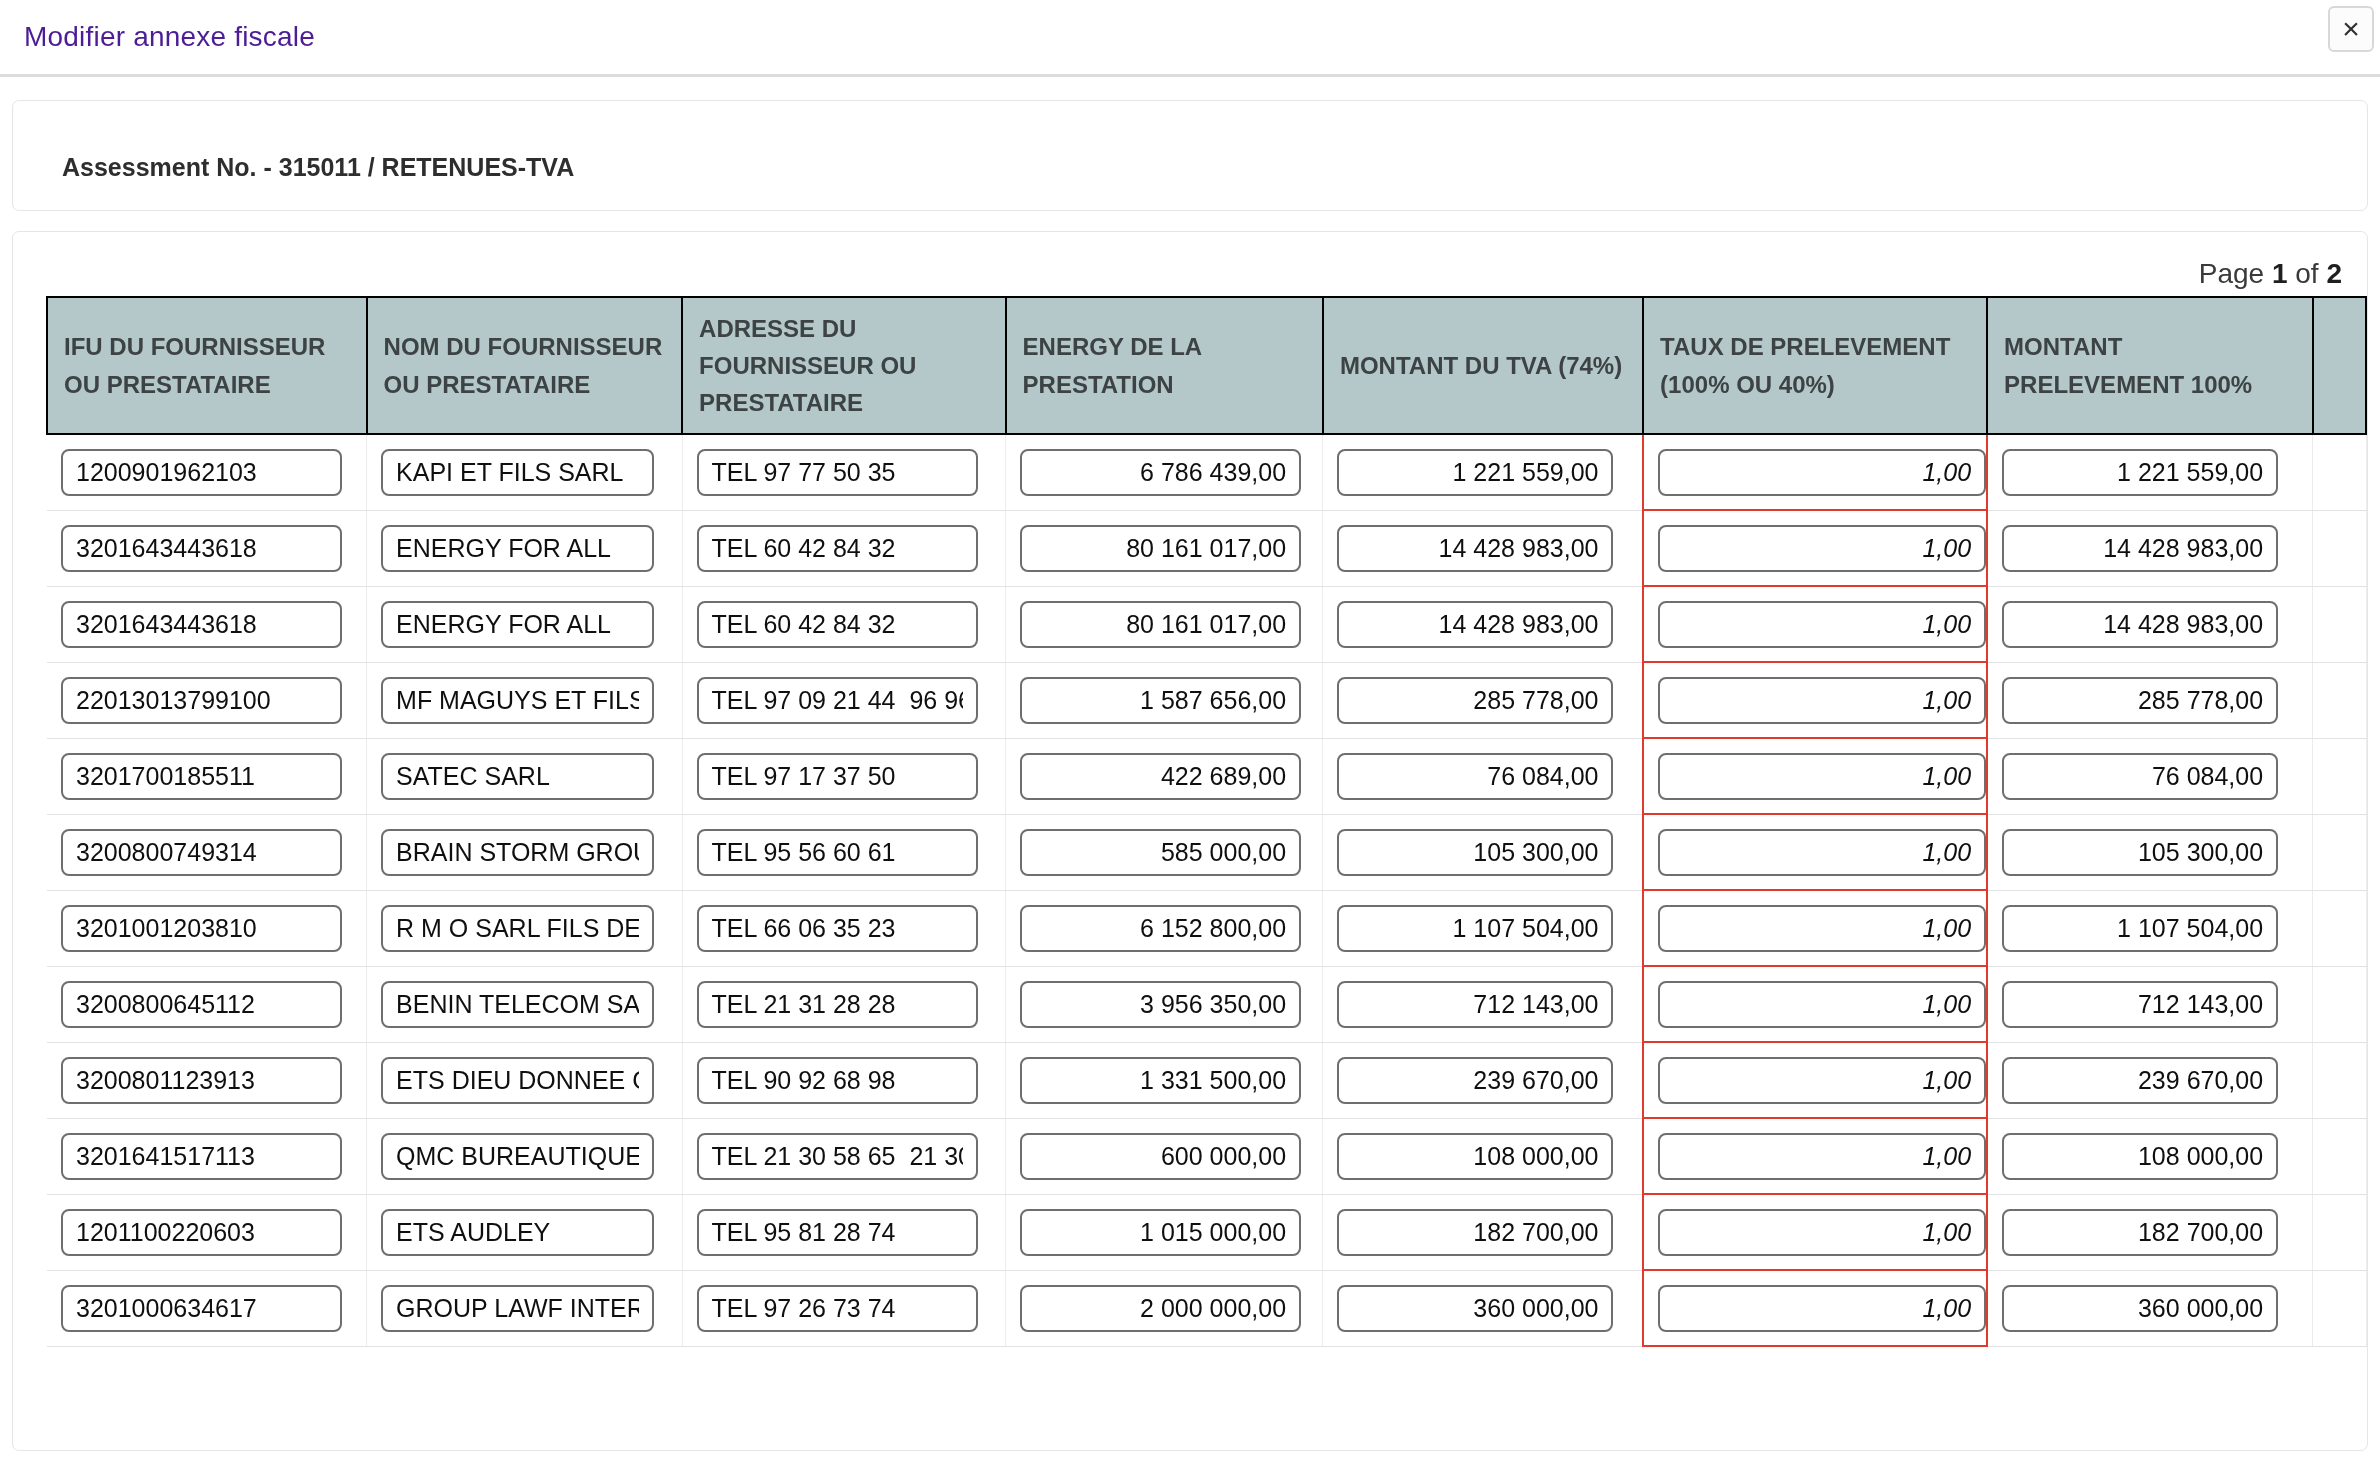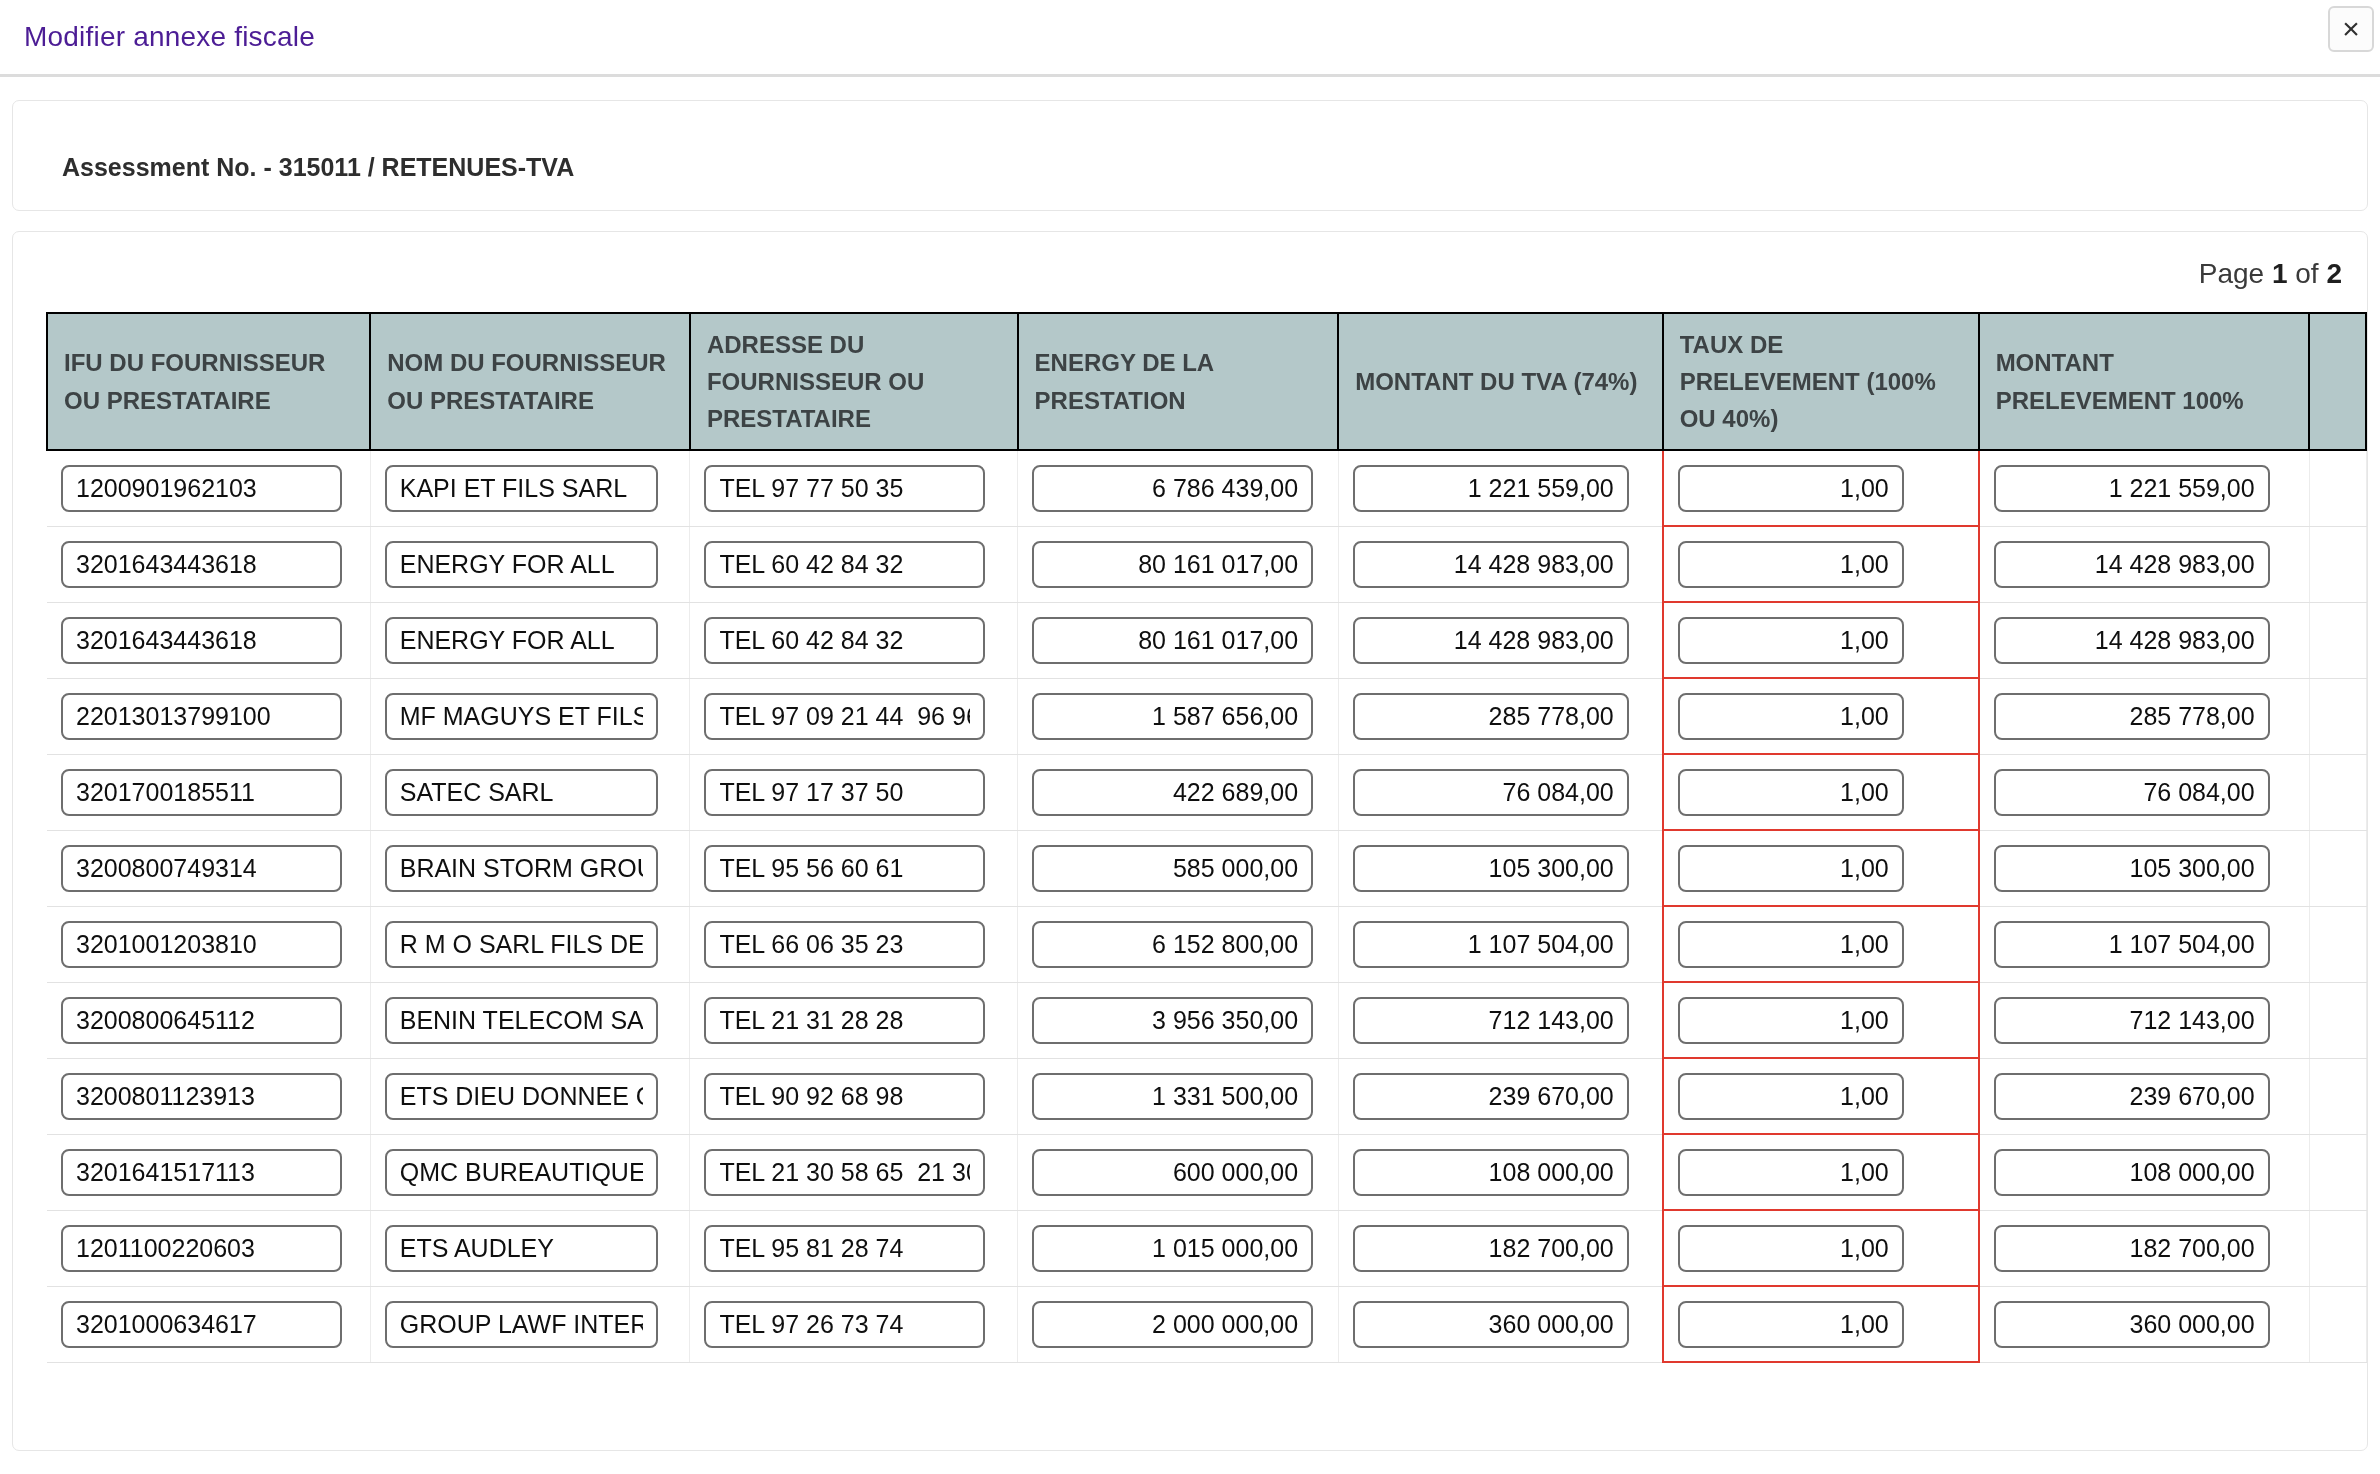--- a/index.html
+++ b/index.html
@@ -32,21 +32,21 @@
   .btn-row { display: flex; justify-content: flex-end; gap: 14px; margin-top: 22px; }
   .btn {
     height: 64px; padding: 0 27px; font-size: 25px; color: #333333;
     background: #f7f7f7; border: 1px solid #c9c9c9; border-radius: 7px;
     cursor: pointer; white-space: nowrap; font-family: "Liberation Sans", sans-serif;
   }
   .btn-primary { background: #3b76d4; border-color: #3b76d4; color: #ffffff; }
   .card2 { margin-top: 20px; height: 1220px; padding: 26px 0 0 33px; overflow: hidden; }
   .page-indicator {
     text-align: right; padding-right: 25px; font-size: 28px; color: #3a3a3a;
-    margin-bottom: 22px;
+    margin-bottom: 6px;
   }
   .page-indicator b { font-weight: 700; color: #1f1f1f; }
   
   table { border-collapse: collapse; table-layout: fixed; }
   th {
     background: #b4c8c9; border: 2px solid #000000;
     font-size: 24px; font-weight: 700; color: #3d4345; text-align: left;
     vertical-align: middle; padding: 10px 14px 10px 16px; line-height: 1.55;
     height: 137px;
   }
@@ -59,21 +59,21 @@
     display: block; margin-left: 14px; height: 47px;
     border: 2px solid #6e6e6e; border-radius: 8px;
     font-size: 25px; color: #0f0f0f; padding: 0 13px; background: #ffffff;
     font-family: "Liberation Sans", sans-serif; outline: none;
   }
   .w-ifu  { width: 281px; }
   .w-nom  { width: 273px; }
   .w-adr  { width: 281px; }
   .w-mon  { width: 281px; text-align: right; }
   .w-tva  { width: 276px; text-align: right; }
-  .w-tau  { width: 226px; text-align: right; }
+  .w-tau  { width: 328px; text-align: right; font-style: italic; }
   .w-pre  { width: 276px; text-align: right; }
   col.c-ifu { width: 327px; } col.c-nom { width: 324px; } col.c-adr { width: 332px; }
   col.c-mon { width: 324px; } col.c-tva { width: 329px; } col.c-tau { width: 326px; }
   col.c-pre { width: 336px; } col.c-ovf { width: 60px; }
 </style>
 </head>
 <body>
 
 <div class="titlebar">
   <h1>Modifier annexe fiscale</h1>

